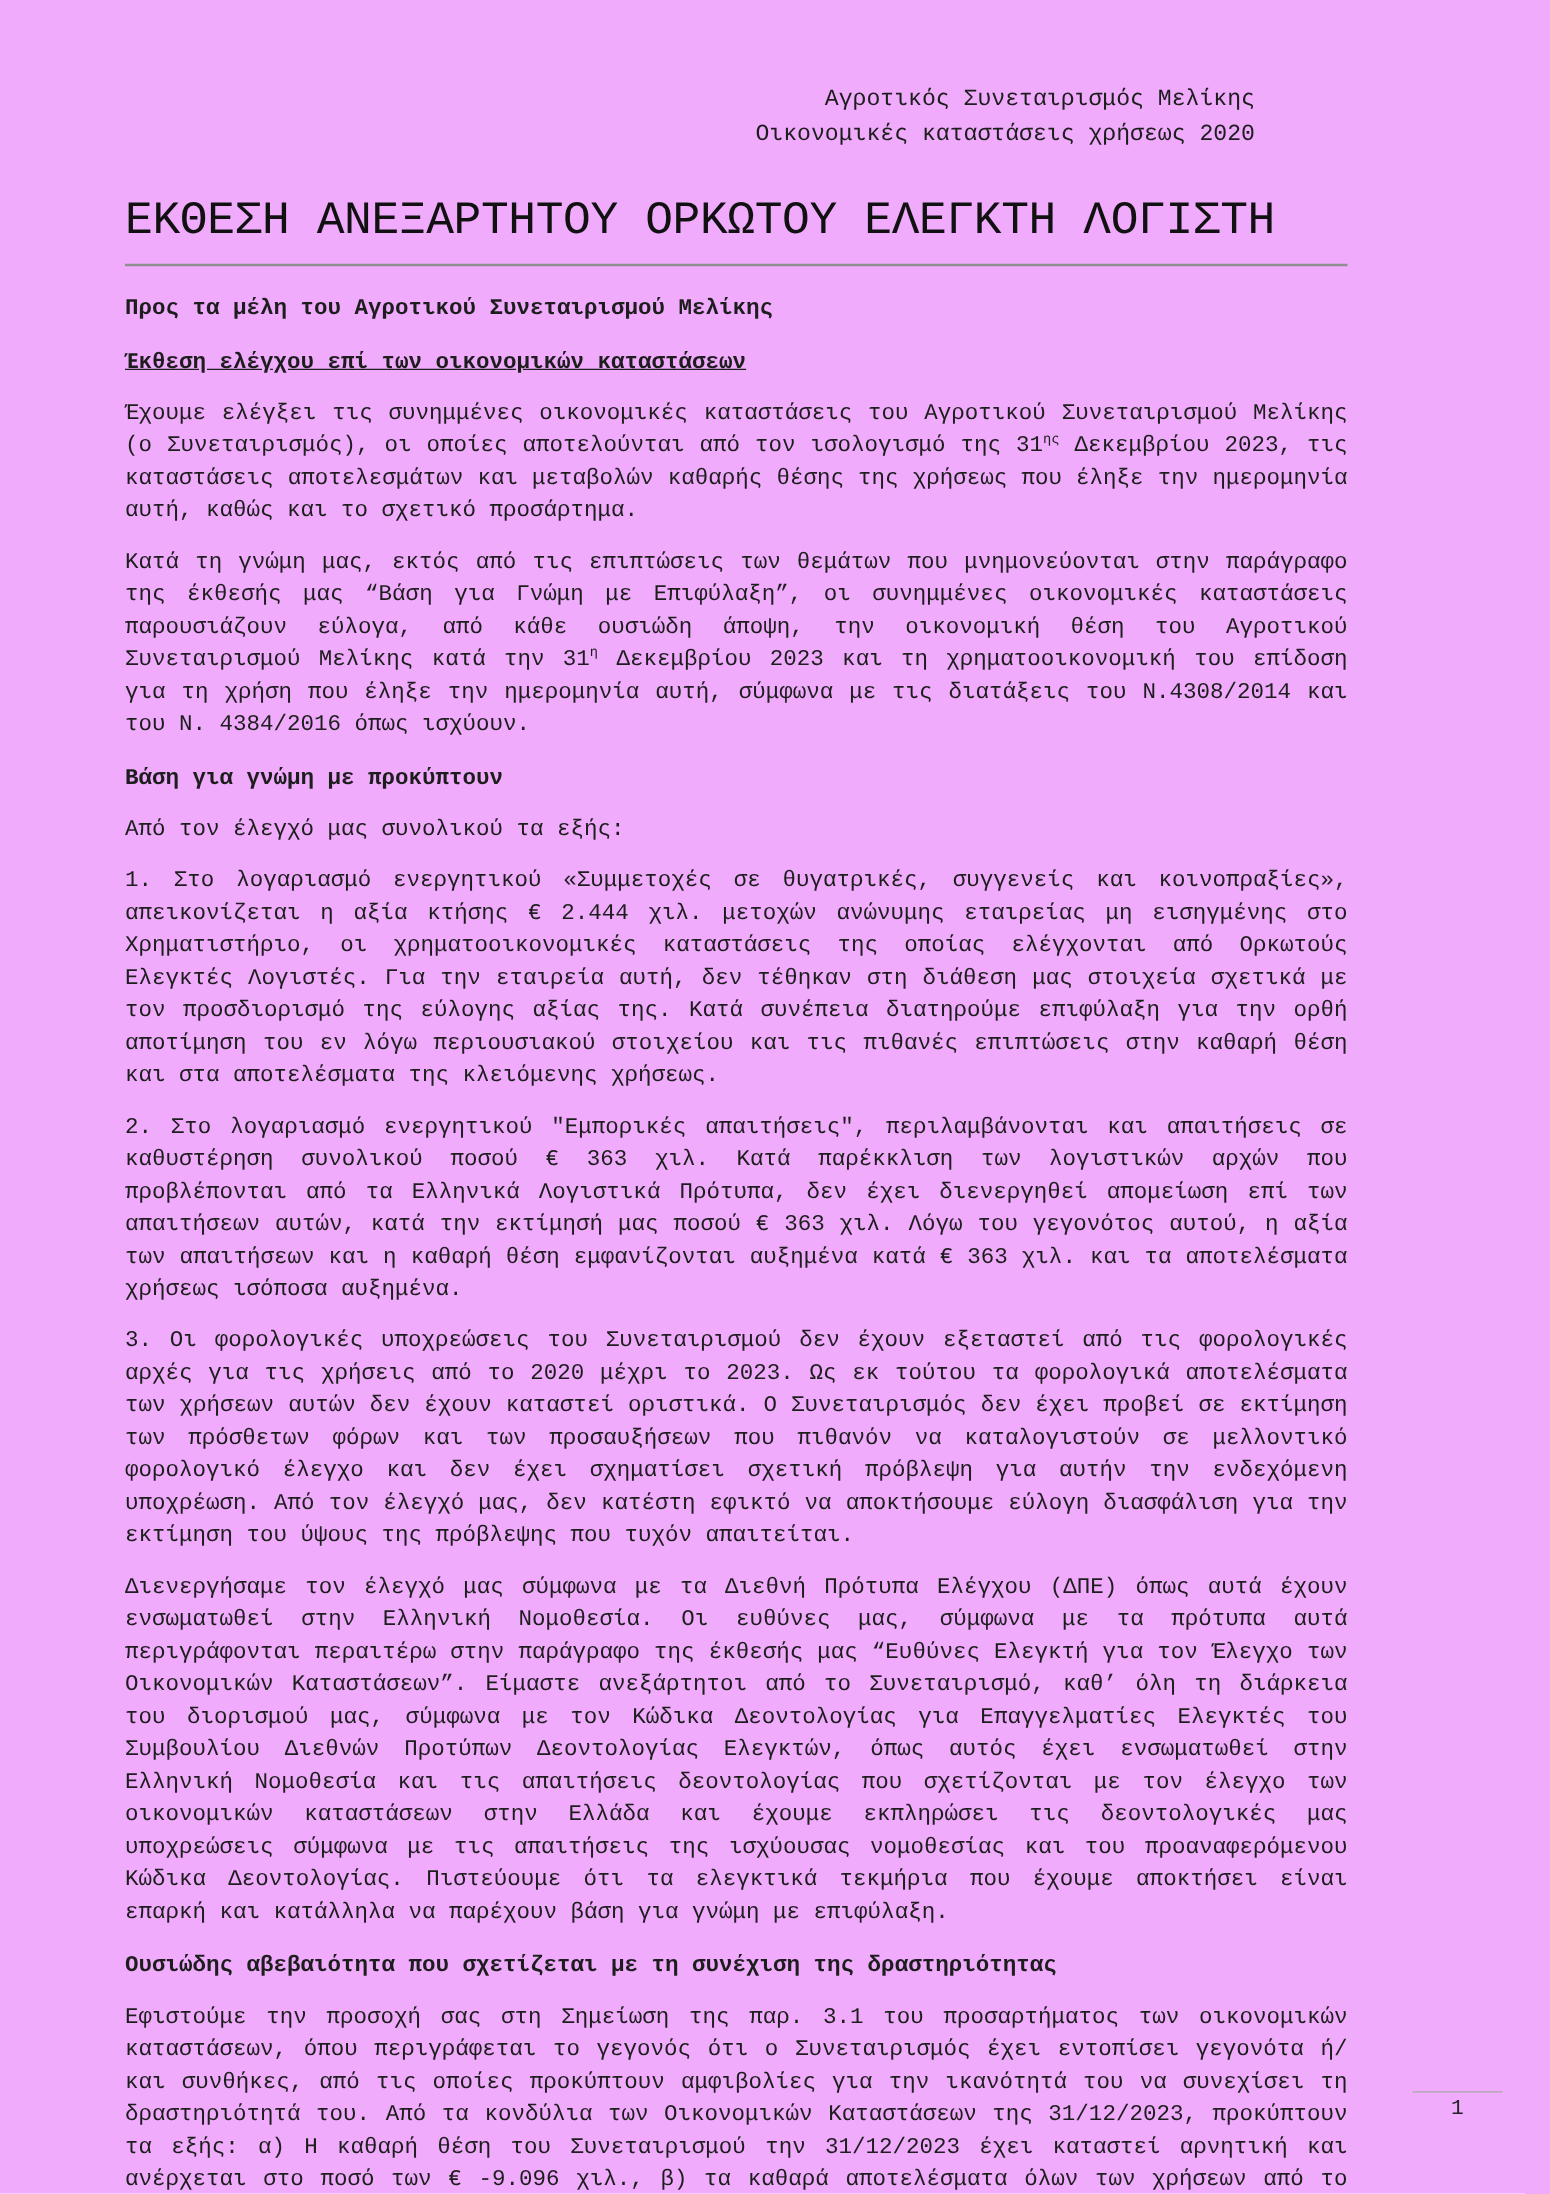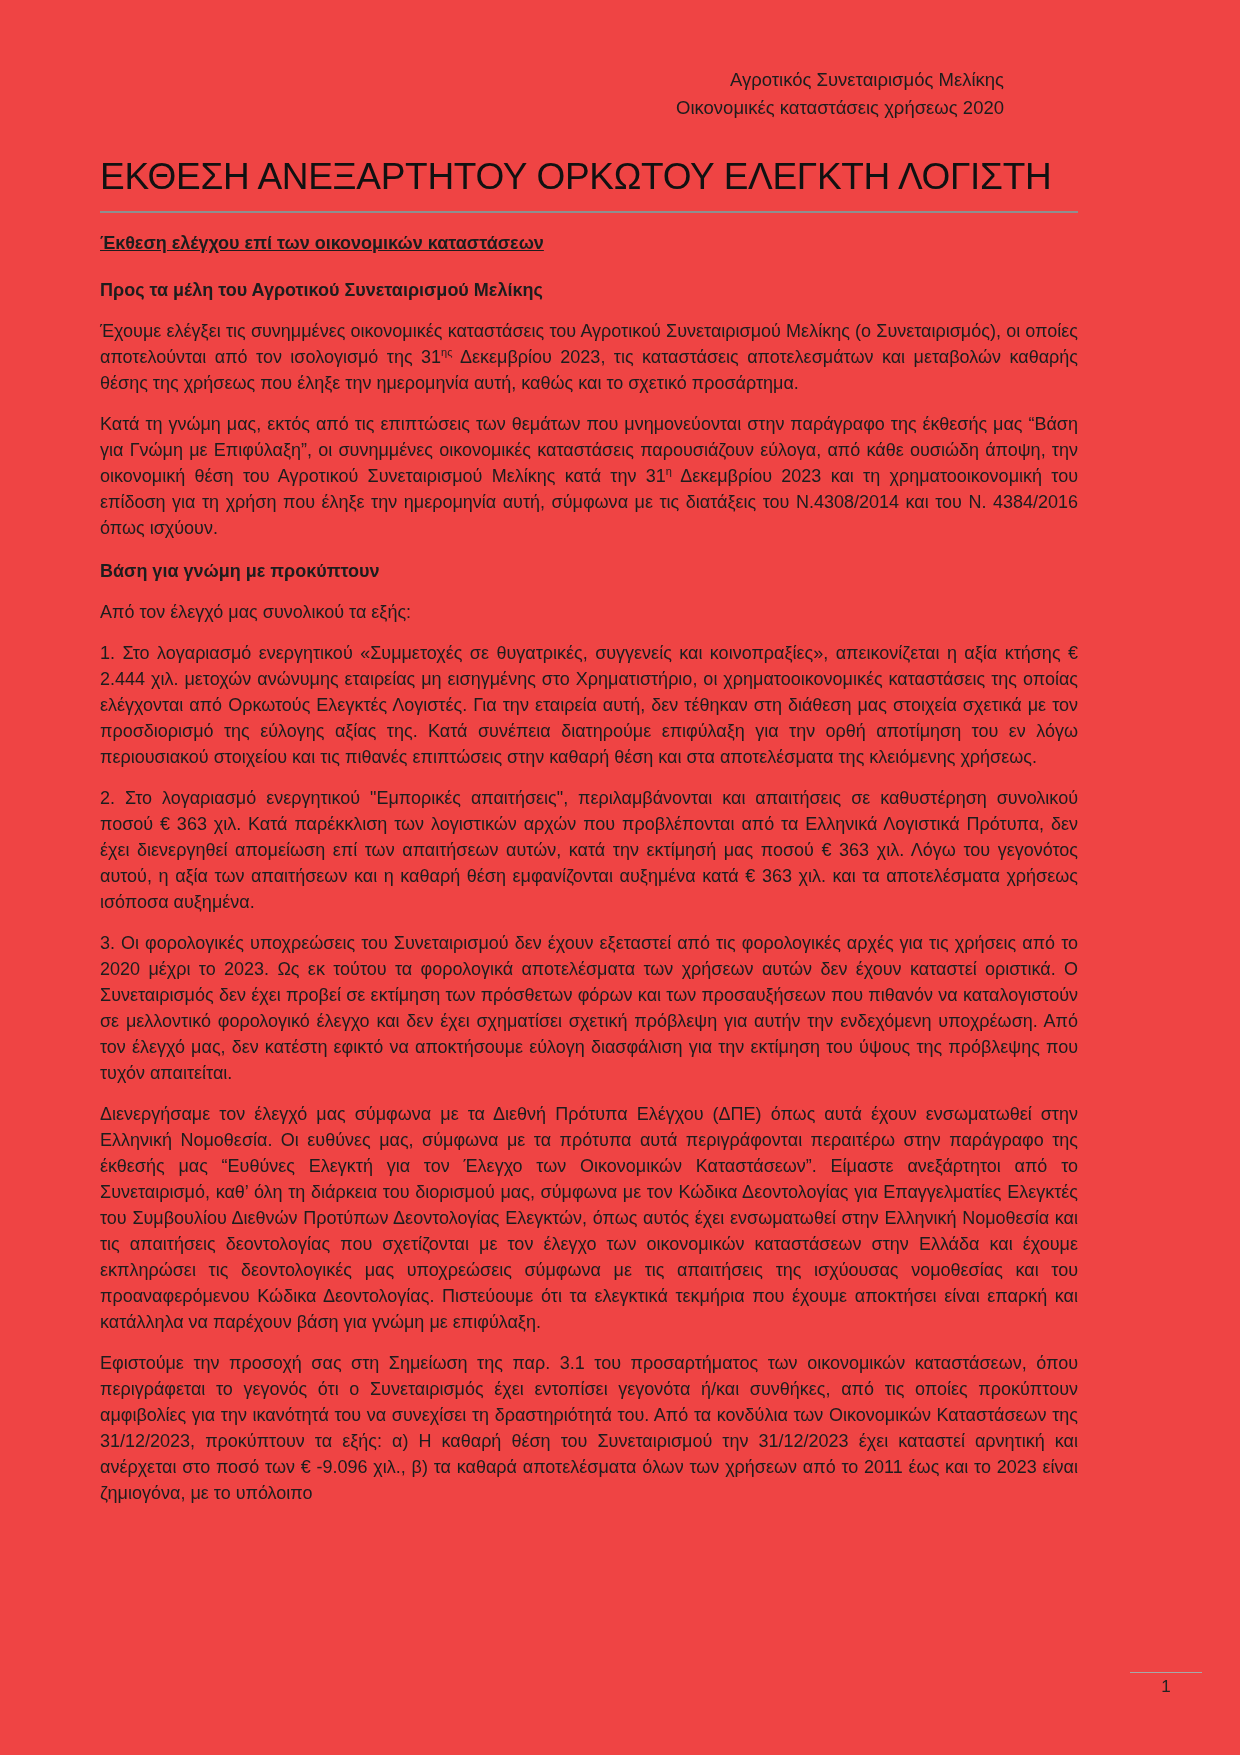--- a/index.html
+++ b/index.html
@@ -4,22 +4,22 @@
 <style>
   html, body {
     margin: 0;
     padding: 0;
     background: #ffffff;
   }
   .page {
     position: relative;
     width: 1240px;
     height: 1755px;
-    background: #ef4444;
-    font-family: Liberation Sans, sans-serif;
+    background: #f0abfc;
+    font-family: Liberation Mono, monospace;
     color: #1d1d1d;
     overflow: hidden;
     box-sizing: border-box;
   }
   .content {
     position: absolute;
     left: 100px;
     top: 66px;
     width: 978px;
   }
@@ -85,41 +85,42 @@
   <div class="content">
 
     <div class="doc-header">
       <div>Αγροτικός Συνεταιρισμός Μελίκης</div>
       <div>Οικονομικές καταστάσεις χρήσεως 2020</div>
     </div>
 
     <h1 class="doc-title">ΕΚΘΕΣΗ ΑΝΕΞΑΡΤΗΤΟΥ ΟΡΚΩΤΟΥ ΕΛΕΓΚΤΗ ΛΟΓΙΣΤΗ</h1>
     <hr class="title-rule">
 
+    <p class="heading addressee">Προς τα μέλη του Αγροτικού Συνεταιρισμού Μελίκης</p>
+
     <p class="heading underlined">Έκθεση ελέγχου επί των οικονομικών καταστάσεων</p>
-
-    <p class="heading addressee">Προς τα μέλη του Αγροτικού Συνεταιρισμού Μελίκης</p>
 
 
     <p><span>Έχουμε ελέγξει τις συνημμένες οικονομικές καταστάσεις του Αγροτικού Συνεταιρισμού Μελίκης (ο Συνεταιρισμός), οι οποίες αποτελούνται από τον ισολογισμό της 31</span><sup class="ord">ης</sup><span> Δεκεμβρίου 2023, τις καταστάσεις αποτελεσμάτων και μεταβολών καθαρής θέσης της χρήσεως που έληξε την ημερομηνία αυτή, καθώς και το σχετικό προσάρτημα.</span></p>
 
     <p><span>Κατά τη γνώμη μας, εκτός από τις επιπτώσεις των θεμάτων που μνημονεύονται στην παράγραφο της έκθεσής μας “Βάση για Γνώμη με Επιφύλαξη”, οι συνημμένες οικονομικές καταστάσεις παρουσιάζουν εύλογα, από κάθε ουσιώδη άποψη, την οικονομική θέση του Αγροτικού Συνεταιρισμού Μελίκης κατά την 31</span><sup class="ord">η</sup><span> Δεκεμβρίου 2023 και τη χρηματοοικονομική του επίδοση για τη χρήση που έληξε την ημερομηνία αυτή, σύμφωνα με τις διατάξεις του Ν.4308/2014 και του Ν. 4384/2016 όπως ισχύουν.</span></p>
 
     <p class="heading">Βάση για γνώμη με προκύπτουν</p>
 
     <p>Από τον έλεγχό μας συνολικού τα εξής:</p>
 
     <p>1. Στο λογαριασμό ενεργητικού «Συμμετοχές σε θυγατρικές, συγγενείς και κοινοπραξίες», απεικονίζεται η αξία κτήσης € 2.444 χιλ. μετοχών ανώνυμης εταιρείας μη εισηγμένης στο Χρηματιστήριο, οι χρηματοοικονομικές καταστάσεις της οποίας ελέγχονται από Ορκωτούς Ελεγκτές Λογιστές. Για την εταιρεία αυτή, δεν τέθηκαν στη διάθεση μας στοιχεία σχετικά με τον προσδιορισμό της εύλογης αξίας της. Κατά συνέπεια διατηρούμε επιφύλαξη για την ορθή αποτίμηση του εν λόγω περιουσιακού στοιχείου και τις πιθανές επιπτώσεις στην καθαρή θέση και στα αποτελέσματα της κλειόμενης χρήσεως.</p>
 
     <p>2. Στο λογαριασμό ενεργητικού "Εμπορικές απαιτήσεις", περιλαμβάνονται και απαιτήσεις σε καθυστέρηση συνολικού ποσού € 363 χιλ. Κατά παρέκκλιση των λογιστικών αρχών που προβλέπονται από τα Ελληνικά Λογιστικά Πρότυπα, δεν έχει διενεργηθεί απομείωση επί των απαιτήσεων αυτών, κατά την εκτίμησή μας ποσού € 363 χιλ. Λόγω του γεγονότος αυτού, η αξία των απαιτήσεων και η καθαρή θέση εμφανίζονται αυξημένα κατά € 363 χιλ. και τα αποτελέσματα χρήσεως ισόποσα αυξημένα.</p>
 
     <p>3. Οι φορολογικές υποχρεώσεις του Συνεταιρισμού δεν έχουν εξεταστεί από τις φορολογικές αρχές για τις χρήσεις από το 2020 μέχρι το 2023. Ως εκ τούτου τα φορολογικά αποτελέσματα των χρήσεων αυτών δεν έχουν καταστεί οριστικά. Ο Συνεταιρισμός δεν έχει προβεί σε εκτίμηση των πρόσθετων φόρων και των προσαυξήσεων που πιθανόν να καταλογιστούν σε μελλοντικό φορολογικό έλεγχο και δεν έχει σχηματίσει σχετική πρόβλεψη για αυτήν την ενδεχόμενη υποχρέωση. Από τον έλεγχό μας, δεν κατέστη εφικτό να αποκτήσουμε εύλογη διασφάλιση για την εκτίμηση του ύψους της πρόβλεψης που τυχόν απαιτείται.</p>
 
     <p>Διενεργήσαμε τον έλεγχό μας σύμφωνα με τα Διεθνή Πρότυπα Ελέγχου (ΔΠΕ) όπως αυτά έχουν ενσωματωθεί στην Ελληνική Νομοθεσία. Οι ευθύνες μας, σύμφωνα με τα πρότυπα αυτά περιγράφονται περαιτέρω στην παράγραφο της έκθεσής μας “Ευθύνες Ελεγκτή για τον Έλεγχο των Οικονομικών Καταστάσεων”. Είμαστε ανεξάρτητοι από το Συνεταιρισμό, καθ’ όλη τη διάρκεια του διορισμού μας, σύμφωνα με τον Κώδικα Δεοντολογίας για Επαγγελματίες Ελεγκτές του Συμβουλίου Διεθνών Προτύπων Δεοντολογίας Ελεγκτών, όπως αυτός έχει ενσωματωθεί στην Ελληνική Νομοθεσία και τις απαιτήσεις δεοντολογίας που σχετίζονται με τον έλεγχο των οικονομικών καταστάσεων στην Ελλάδα και έχουμε εκπληρώσει τις δεοντολογικές μας υποχρεώσεις σύμφωνα με τις απαιτήσεις της ισχύουσας νομοθεσίας και του προαναφερόμενου Κώδικα Δεοντολογίας. Πιστεύουμε ότι τα ελεγκτικά τεκμήρια που έχουμε αποκτήσει είναι επαρκή και κατάλληλα να παρέχουν βάση για γνώμη με επιφύλαξη.</p>
 
+    <p class="heading">Ουσιώδης αβεβαιότητα που σχετίζεται με τη συνέχιση της δραστηριότητας</p>
 
     <p>Εφιστούμε την προσοχή σας στη Σημείωση της παρ. 3.1 του προσαρτήματος των οικονομικών καταστάσεων, όπου περιγράφεται το γεγονός ότι ο Συνεταιρισμός έχει εντοπίσει γεγονότα ή/και συνθήκες, από τις οποίες προκύπτουν αμφιβολίες για την ικανότητά του να συνεχίσει τη δραστηριότητά του. Από τα κονδύλια των Οικονομικών Καταστάσεων της 31/12/2023, προκύπτουν τα εξής: α) Η καθαρή θέση του Συνεταιρισμού την 31/12/2023 έχει καταστεί αρνητική και ανέρχεται στο ποσό των € -9.096 χιλ., β) τα καθαρά αποτελέσματα όλων των χρήσεων από το 2011 έως και το 2023 είναι ζημιογόνα, με το υπόλοιπο</p>
 
   </div>
 
   <div class="footer">
     <hr class="footer-rule">
     <div class="page-number">1</div>
   </div>
 </div>

